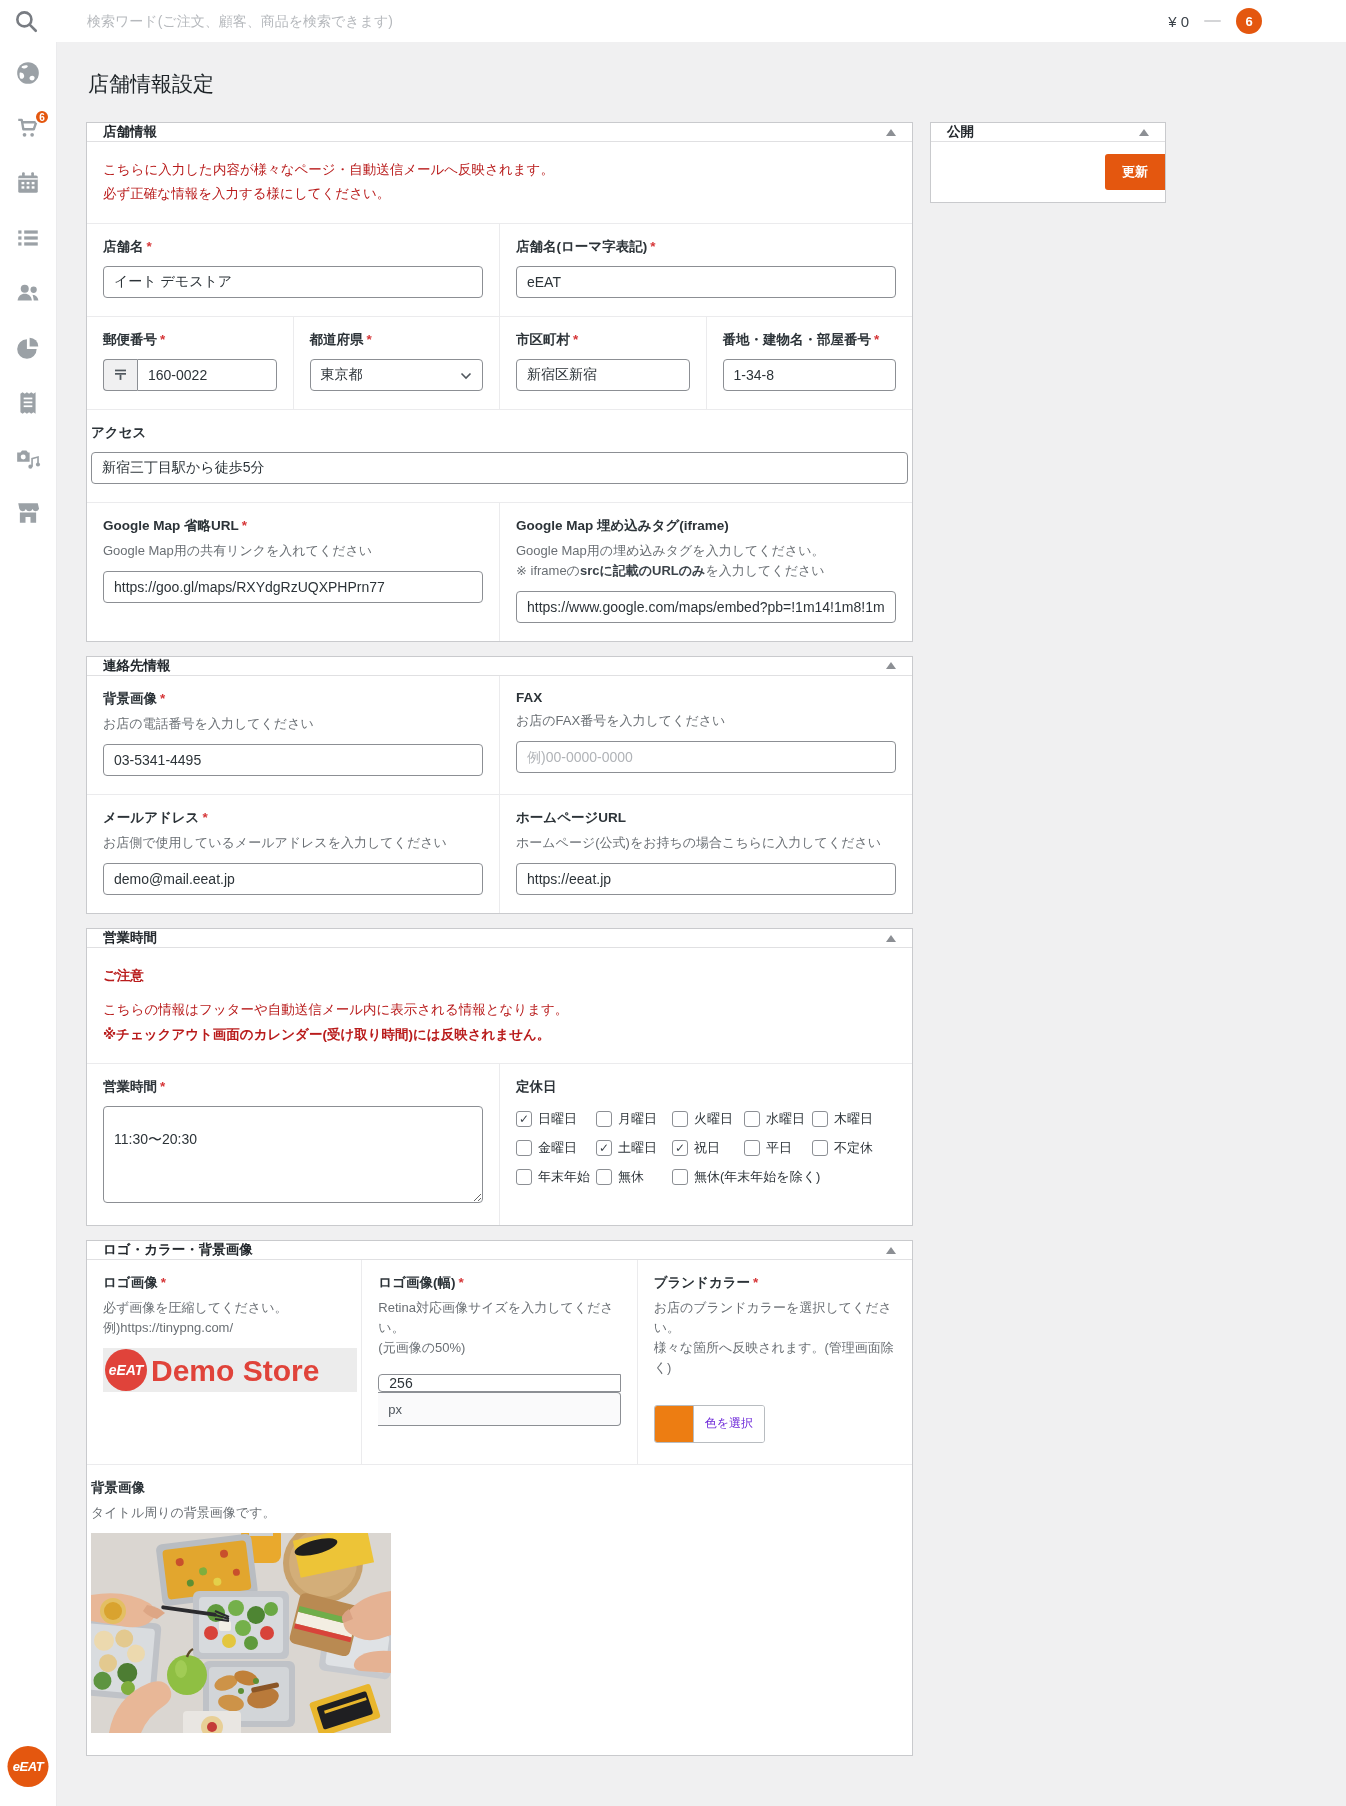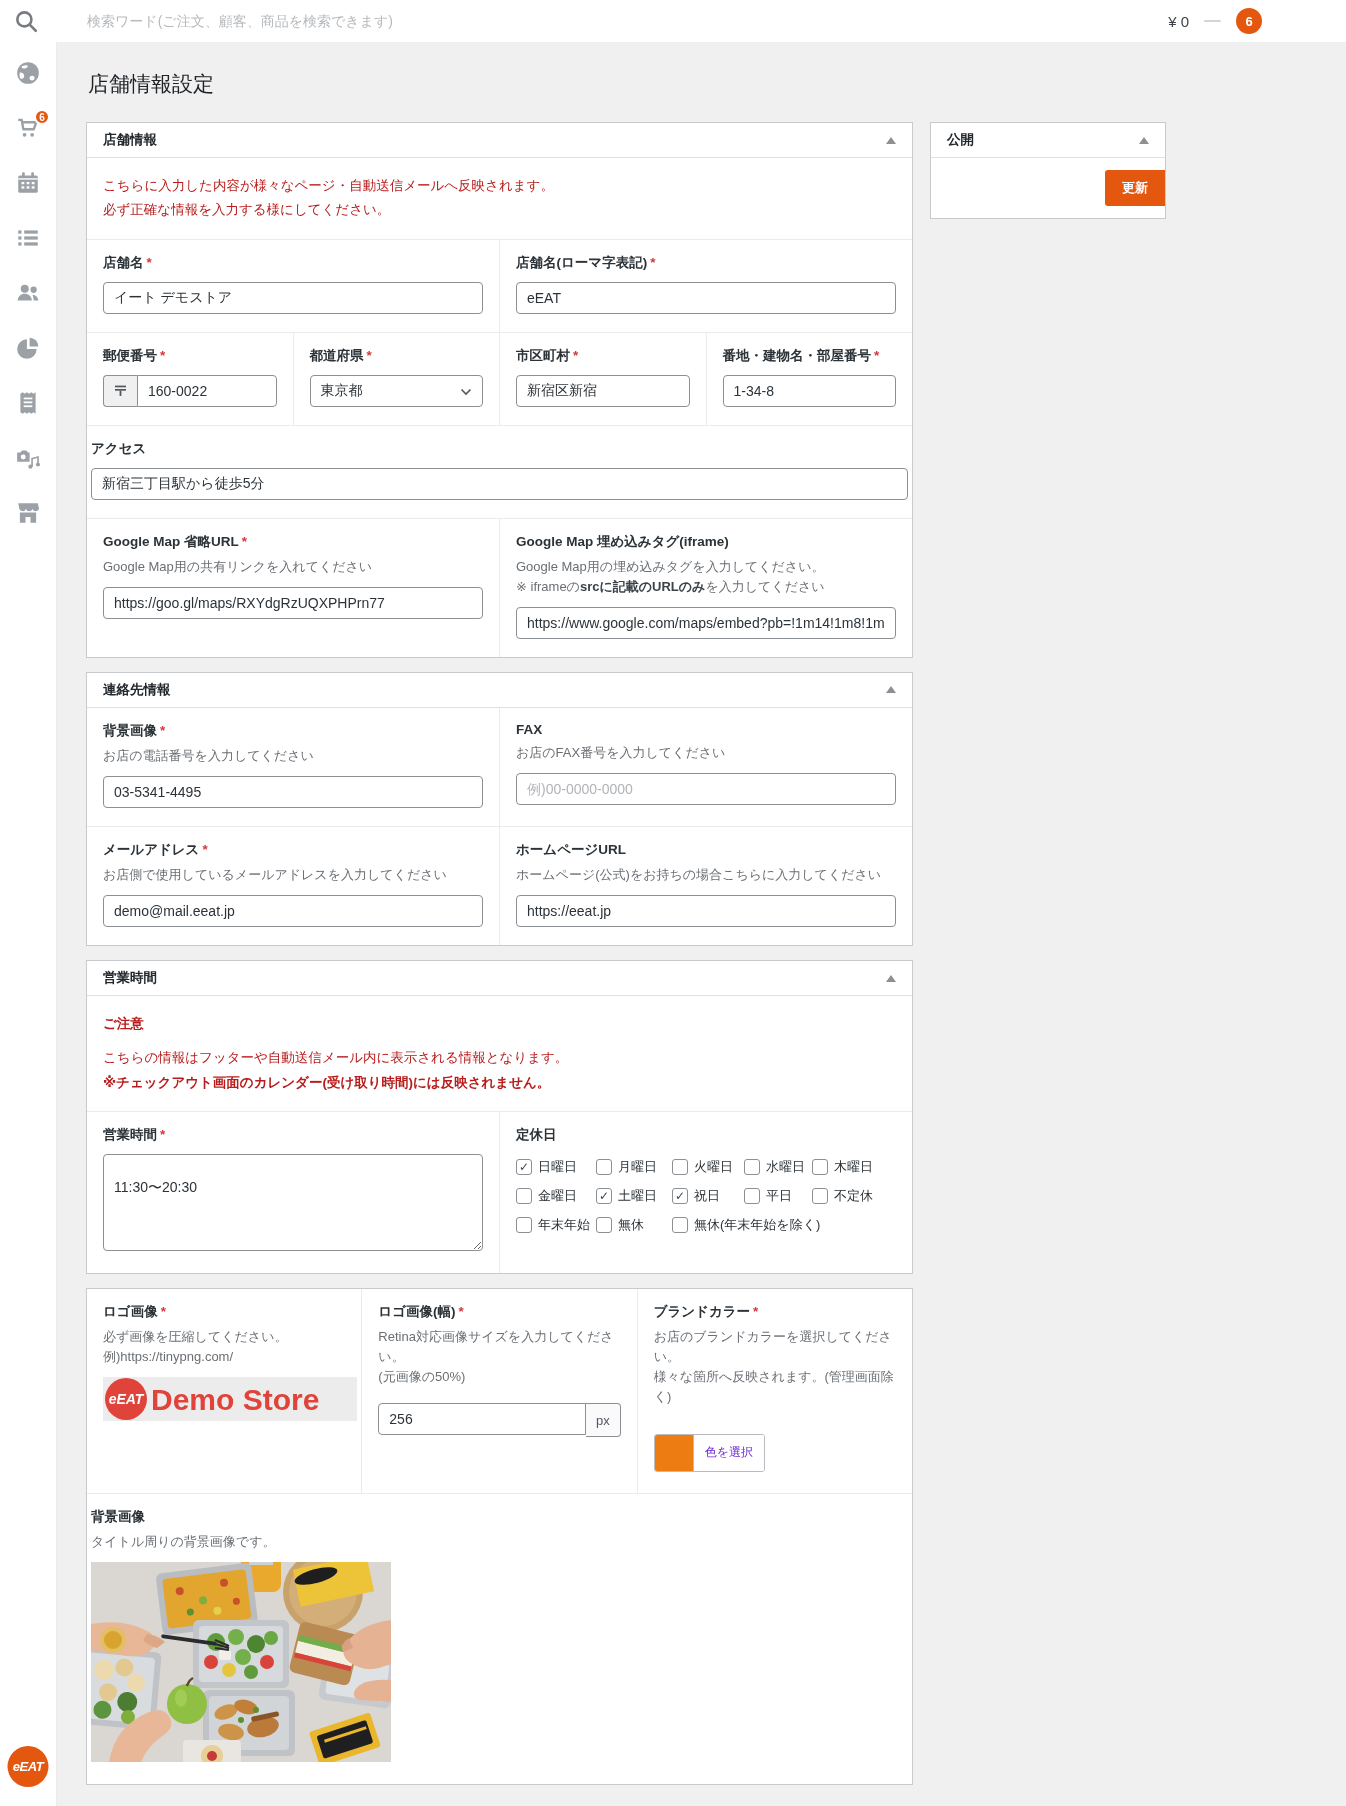--- a/index.html
+++ b/index.html
@@ -25,21 +25,21 @@
   .nav-item svg { display:block; }
   .nav-badge { position:absolute; top:-6px; right:-9px; min-width:16px; height:16px; border-radius:9px; background:#e4570f; border:2px solid #fff; color:#fff; font-size:10px; font-weight:bold; display:flex; align-items:center; justify-content:center; padding:0 2px; }
   .sidebar-logo { position:absolute; bottom:19px; left:50%; transform:translateX(-50%); width:41px; height:41px; border-radius:50%; background:#e4570f; color:#fff; display:flex; align-items:center; justify-content:center; font-size:13px; font-weight:bold; font-style:italic; letter-spacing:-0.5px; }
   
   .content { position:absolute; left:58px; top:42px; right:0; padding:28px 0 0 28px; }
   .page-title { font-size:21px; font-weight:400; color:#1d2327; margin:0 0 24px 2px; }
   .columns { display:flex; gap:17px; align-items:flex-start; }
   .main-col { width:827px; }
   .side-col { width:236px; }
   .card { background:#fff; border:1px solid #c9cacd; margin-bottom:14px; }
-  .card-header { display:flex; justify-content:space-between; align-items:center; padding:8px 16px; border-bottom:1px solid #e0e0e2; cursor:pointer;text-align:right; }
+  .card-header { display:flex; justify-content:space-between; align-items:center; padding:0 16px; border-bottom:1px solid #e0e0e2; cursor:pointer;text-align:right; }
   .card-title { font-size:13.5px; font-weight:bold; color:#23282d; }
   .tri-up { width:0; height:0; border-left:5px solid transparent; border-right:5px solid transparent; border-bottom:7px solid #8c8f94; }
   .row { display:flex; border-bottom:1px solid #ebebed; }
   .row:last-child { border-bottom:none; }
   .cell { flex:1; padding:14px 16px 18px; border-left:1px solid #ebebed; min-width:0; }
   .cell:first-child { border-left:none; }
   .full-cell { padding:14px 4px 18px; border-bottom:1px solid #ebebed; }
   .intro-block { padding:16px; border-bottom:1px solid #ebebed; font-size:13.5px; line-height:1.8; color:#b91c1c; }
   .field-label { display:block; font-size:13.5px; font-weight:bold; color:#2c3338; margin-bottom:10px; }
   .req { color:#d63638; margin-left:3px; }
@@ -51,21 +51,21 @@
   .postal-prefix { width:34px; height:32px; border:1px solid #8c8f94; border-right:none; border-radius:4px 0 0 4px; background:#f0f0f1; display:flex; align-items:center; justify-content:center; flex:none; }
   .input-group input.text { border-radius:0 4px 4px 0; flex:1; min-width:0; }
   .select { height:32px; border:1px solid #8c8f94; border-radius:4px; background:#fff; display:flex; align-items:center; justify-content:space-between; padding:0 10px; font-size:14px; color:#2c3338; cursor:pointer; }
   textarea.text { width:100%; height:97px; border:1px solid #8c8f94; border-radius:4px; padding:24px 10px; font-size:14px; color:#2c3338; font-family:inherit; resize:vertical; }
   
   .holiday-grid { display:grid; grid-template-columns:76px 72px 68px 64px auto; row-gap:11px; column-gap:4px; }
   .chk { display:flex; align-items:center; gap:6px; font-size:13px; color:#2c3338; cursor:pointer; white-space:nowrap; }
   .chk-span { grid-column:3 / 6; }
   .chkbox { width:16px; height:16px; flex:none; border:1px solid #8c8f94; border-radius:3px; background:#fff; display:flex; align-items:center; justify-content:center; font-size:12px; line-height:1; color:#3c434a; font-weight:bold; }
   
-  .unit-group { display:flex; width:100%; }
+  .unit-group { display:flex; width:100%;flex-direction:column; }
   .unit-group input.text { border-radius:4px 0 0 4px; flex:1; min-width:0; }
   .unit { height:32px; border:1px solid #8c8f94; border-left:none; border-radius:0 4px 4px 0; background:#fafafb; padding:16px 10px; font-size:13px; color:#50575e; display:flex; align-items:center; flex:none; }
   .color-picker { display:inline-flex; border:1px solid #b8bcc0; border-radius:3px; overflow:hidden; height:38px; cursor:pointer; }
   .swatch { width:38px; height:100%; }
   .color-btn { padding:0 11px; background:#fff; border-left:1px solid #b8bcc0; font-size:12px; color:#6d28d9; display:flex; align-items:center; }
   .logo-preview { margin-top:8px; display:block; }
   .bg-preview { margin-top:10px; display:block; }
   
   .publish-body { padding:12px 0 12px 12px; display:flex; justify-content:flex-end; }
   .update-btn { background:#e4570f; color:#fff; border:none; padding:9px 17px; font-size:13px; font-weight:bold; border-radius:3px 0 0 3px; cursor:pointer; font-family:inherit; }
@@ -349,20 +349,24 @@
                 <label class="chk chk-span">
                   <span class="chkbox"></span>
                   <span>無休(年末年始を除く)</span>
                 </label>
               </div>
           </div>
         </div>
       </div>
 
       <div class="card">
+        <div class="card-header">
+          <span class="card-title">ロゴ・カラー・背景画像</span>
+          <span class="tri-up"></span>
+        </div>
         <div class="row">
           <div class="cell">
             <span class="field-label"><span>ロゴ画像</span><span class="req">*</span></span>
             <div class="help">
               <span>必ず画像を圧縮してください。</span><br>
               <span>例)https://tinypng.com/</span>
             </div>
             <svg class="logo-preview" width="254" height="44" viewBox="0 0 254 44">
               <rect width="254" height="44" fill="#ececec"></rect>
               <circle cx="23" cy="22" r="21" fill="#e0433a"></circle>

